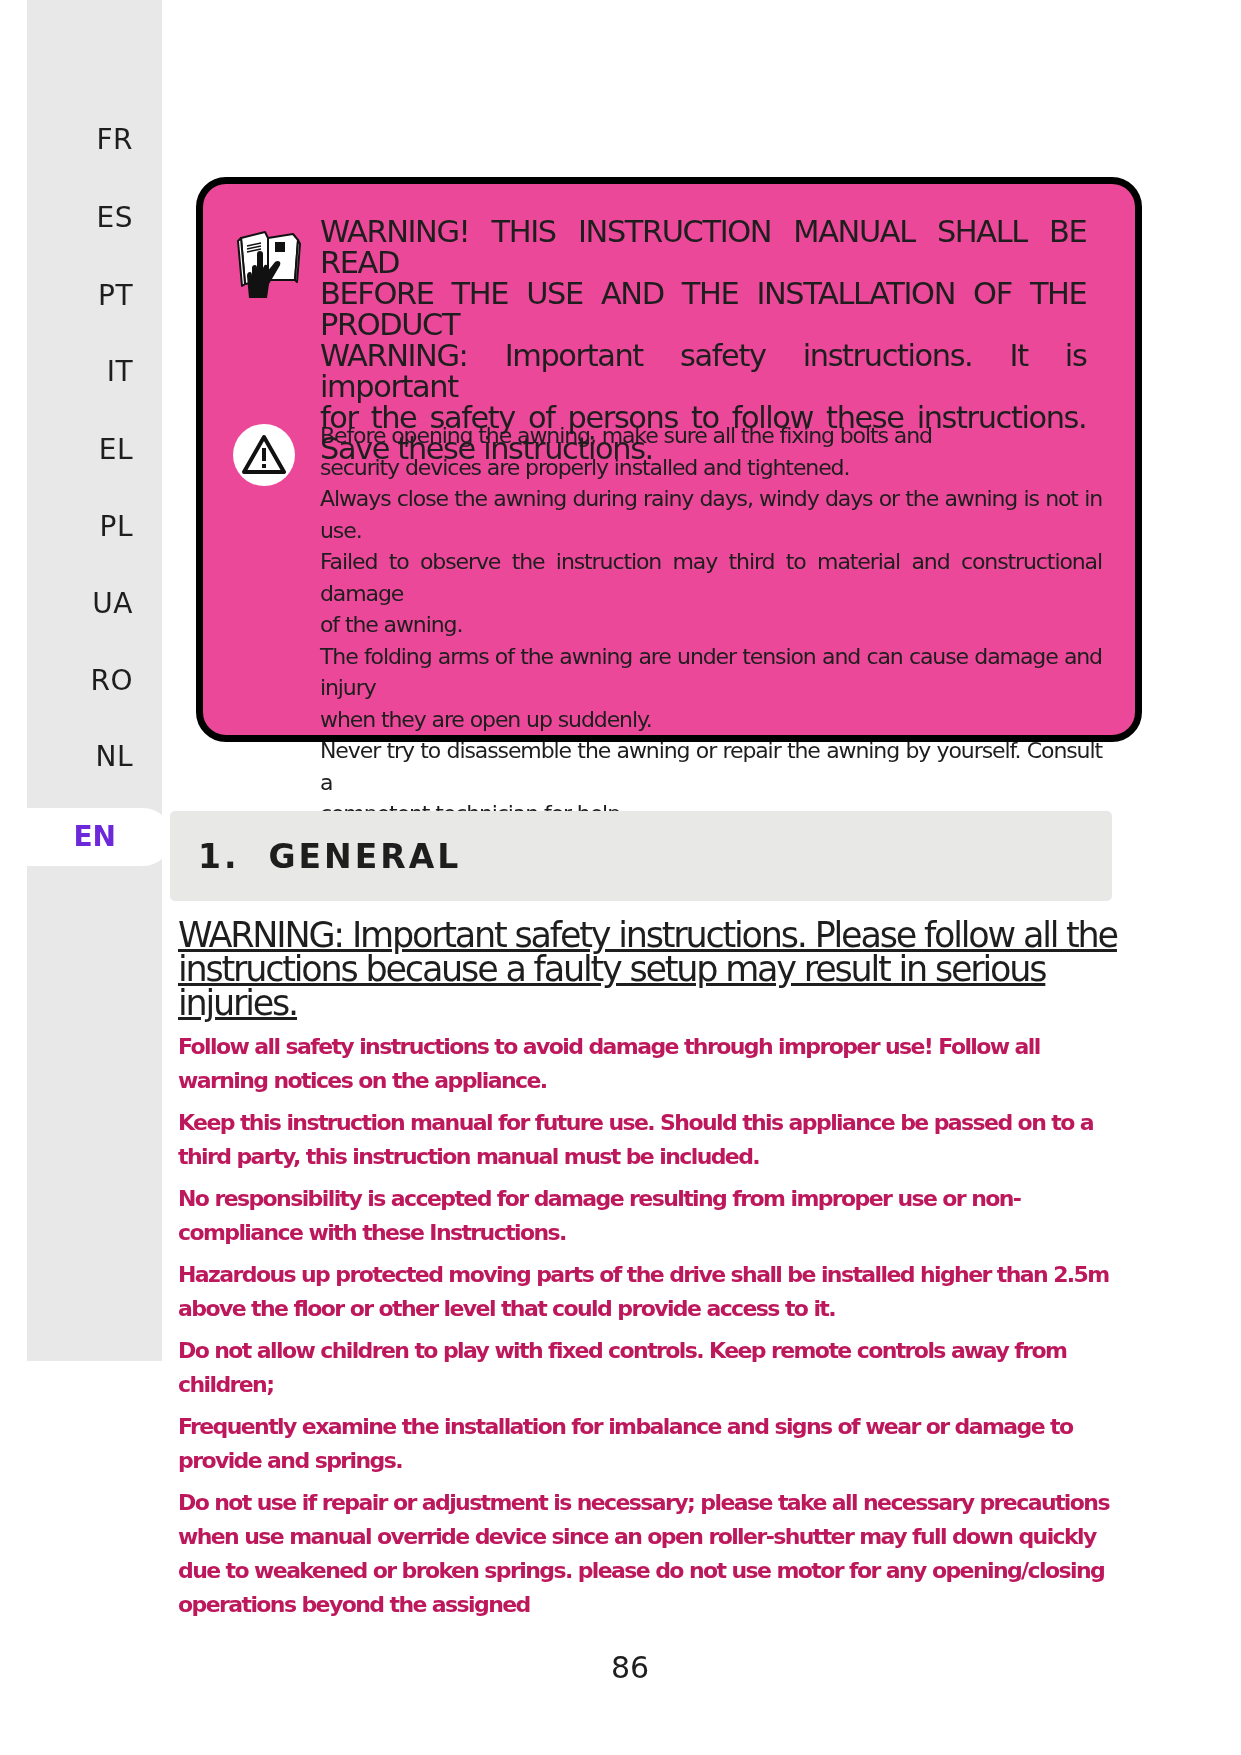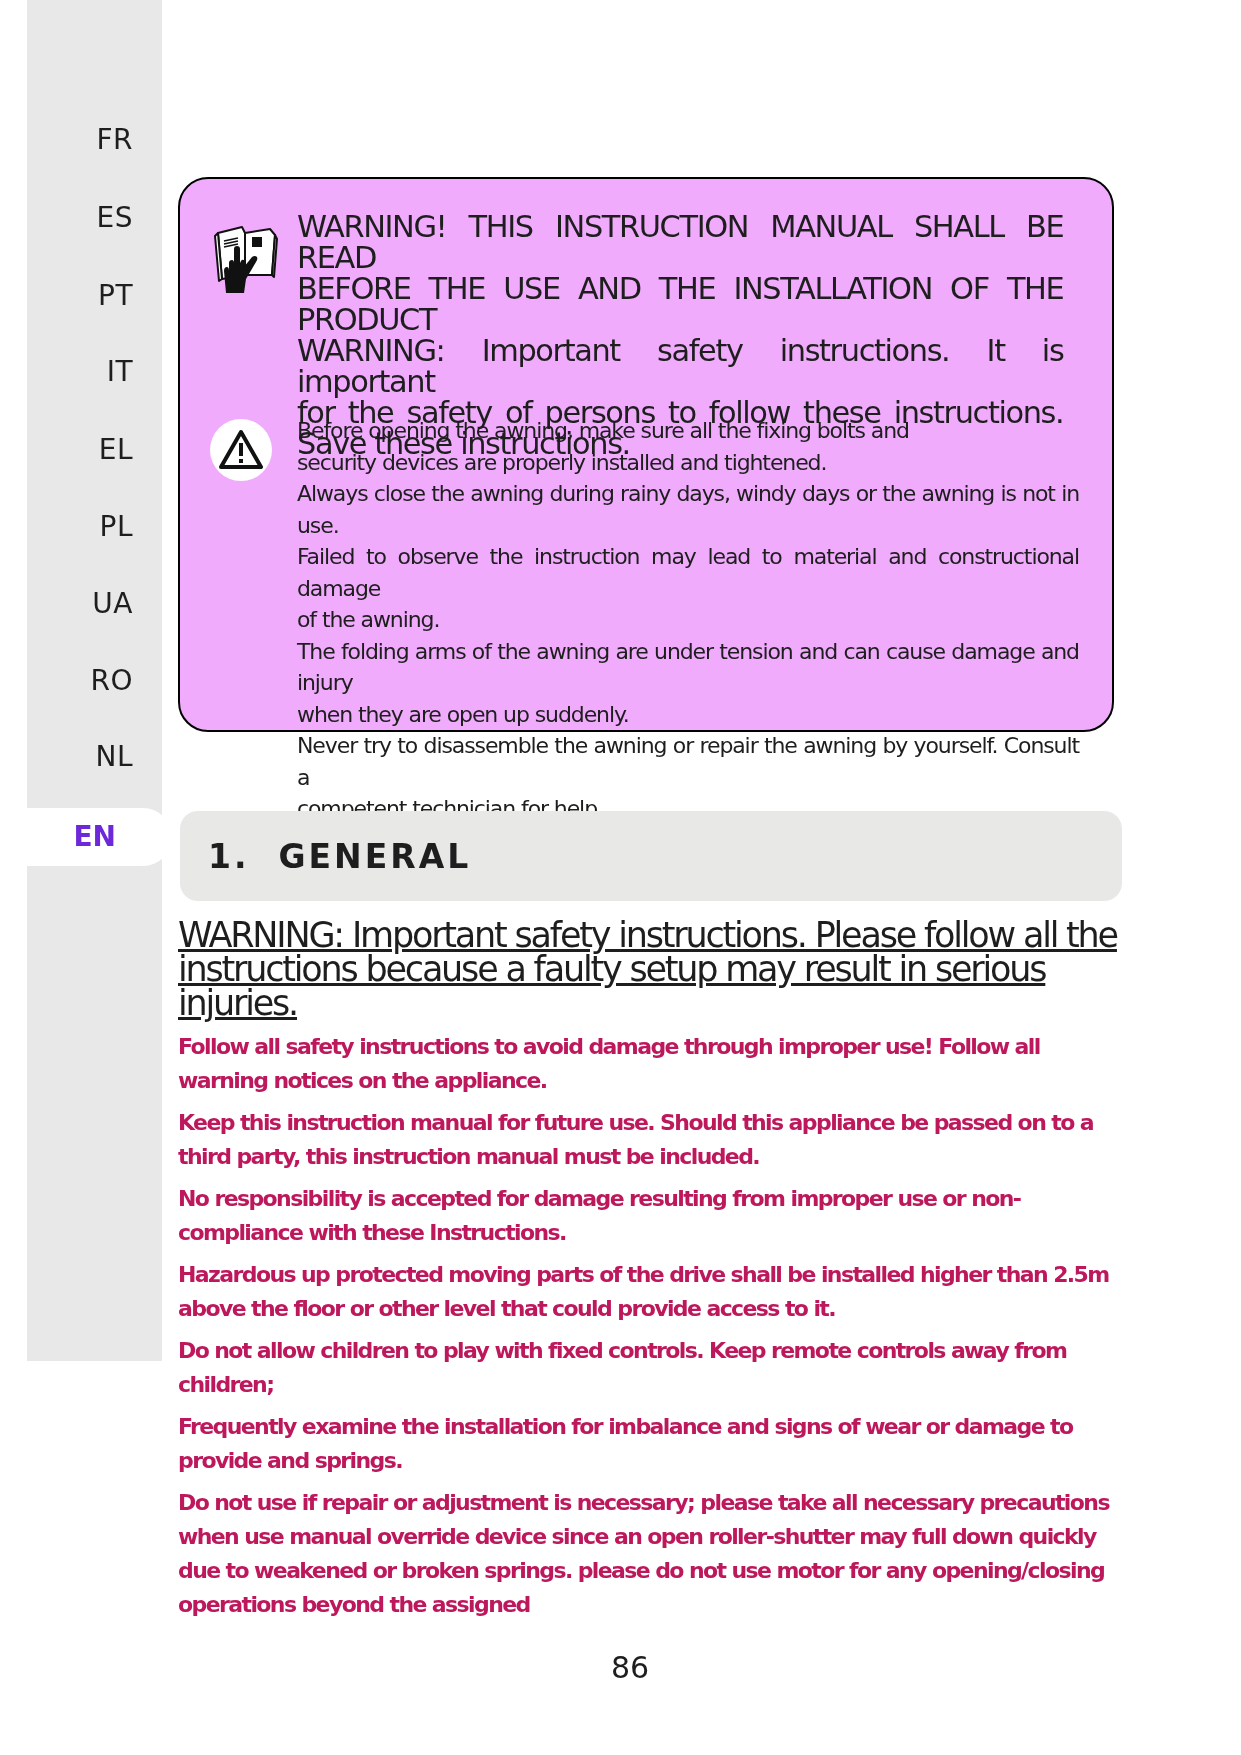--- a/index.html
+++ b/index.html
@@ -20,22 +20,22 @@
     .lang-active-pill {
       position: absolute; left: -27px; width: 172px; height: 58px;
       background: #ffffff; border-radius: 0 29px 29px 0;
     }
     .lang-active {
       position: absolute; right: 29px; font-size: 28px; font-weight: bold;
       line-height: 34px; color: #6d28d9; font-family: "DejaVu Sans", sans-serif;
     }
 
     .warnbox {
-      position: absolute; left: 178px; top: 177px; width: 932px; height: 551px;
-      background: #f0abfc; border: 2px solid #000000; border-radius: 30px;
+      position: absolute; left: 196px; top: 177px; width: 932px; height: 551px;
+      background: #ec4899; border: 7px solid #000000; border-radius: 30px;
     }
     .manual-icon { position: absolute; left: 32px; top: 44px; width: 66px; height: 72px; }
     .hazard-icon {
       position: absolute; left: 30px; top: 240px; width: 62px; height: 62px;
       border-radius: 50%; background: #ffffff;
     }
     .hazard-icon svg { position: absolute; left: 8px; top: 8px; }
     .warn-head {
       position: absolute; left: 117px; top: 32px; width: 782px;
       font-family: "DejaVu Sans", sans-serif; font-size: 31px; line-height: 31px;
@@ -43,22 +43,22 @@
     }
     .warn-head .just { text-align: justify; text-align-last: justify; }
     .warn-body {
       position: absolute; left: 117px; top: 236px; width: 782px;
       font-family: "DejaVu Sans", sans-serif; font-size: 22px; line-height: 31.5px;
       color: #1e1e1e; letter-spacing: -1.1px;
     }
     .warn-body .just { text-align: justify; text-align-last: justify; }
 
     .section-head {
-      position: absolute; left: 180px; top: 811px; width: 942px; height: 90px;
-      background: #e8e8e6; border-radius: 18px;
+      position: absolute; left: 170px; top: 811px; width: 942px; height: 90px;
+      background: #e8e8e6; border-radius: 5px;
     }
     .section-title {
       position: absolute; left: 28px; top: 26px; font-size: 33px; font-weight: bold;
       letter-spacing: 3px; color: #1e1e1e; font-family: "DejaVu Sans", sans-serif;
     }
 
     .content { position: absolute; left: 178px; top: 918px; width: 942px; }
     .lead {
       font-family: "DejaVu Sans", sans-serif; font-size: 35px; line-height: 34px;
       letter-spacing: -2.2px; color: #1e1e1e; margin: 0 0 10px 0; text-decoration: underline;
@@ -124,21 +124,21 @@
       <path d="M23 5 L43 40 L3 40 Z" fill="none" stroke="#111" stroke-width="4" stroke-linejoin="round"></path>
       <rect x="21" y="16" width="4" height="13" fill="#111"></rect>
       <rect x="21" y="32" width="4" height="4" fill="#111"></rect>
     </svg>
   </div>
 
   <div class="warn-body">
     <div>Before opening the awning, make sure all the fixing bolts and</div>
     <div>security devices are properly installed and tightened.</div>
     <div class="just">Always close the awning during rainy days, windy days or the awning is not in use.</div>
-    <div class="just">Failed to observe the instruction may lead to material and constructional damage</div>
+    <div class="just">Failed to observe the instruction may third to material and constructional damage</div>
     <div>of the awning.</div>
     <div class="just">The folding arms of the awning are under tension and can cause damage and injury</div>
     <div>when they are open up suddenly.</div>
     <div class="just">Never try to disassemble the awning or repair the awning by yourself. Consult a</div>
     <div>competent technician for help.</div>
   </div>
 </div>
 
 <div class="section-head">
   <div class="section-title">

